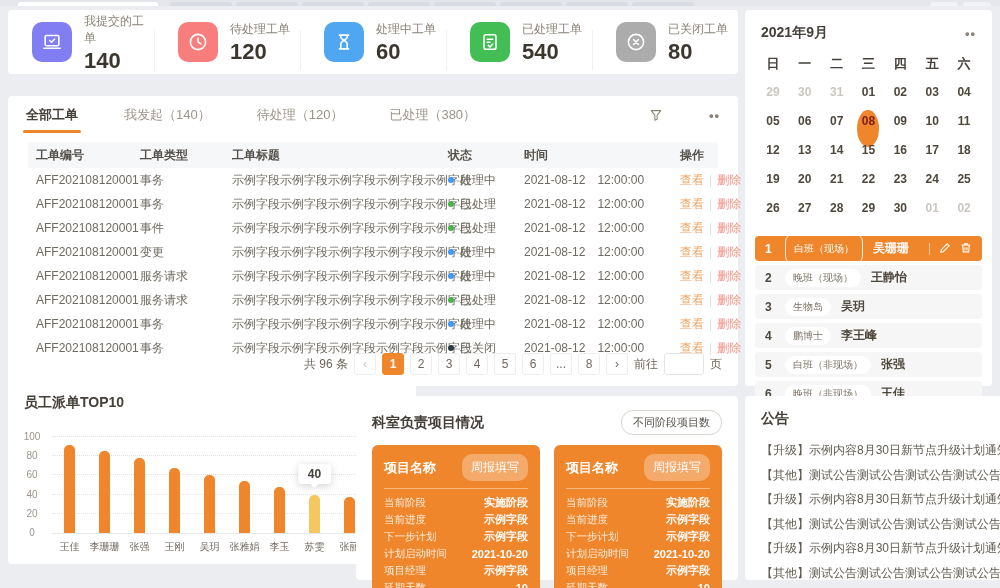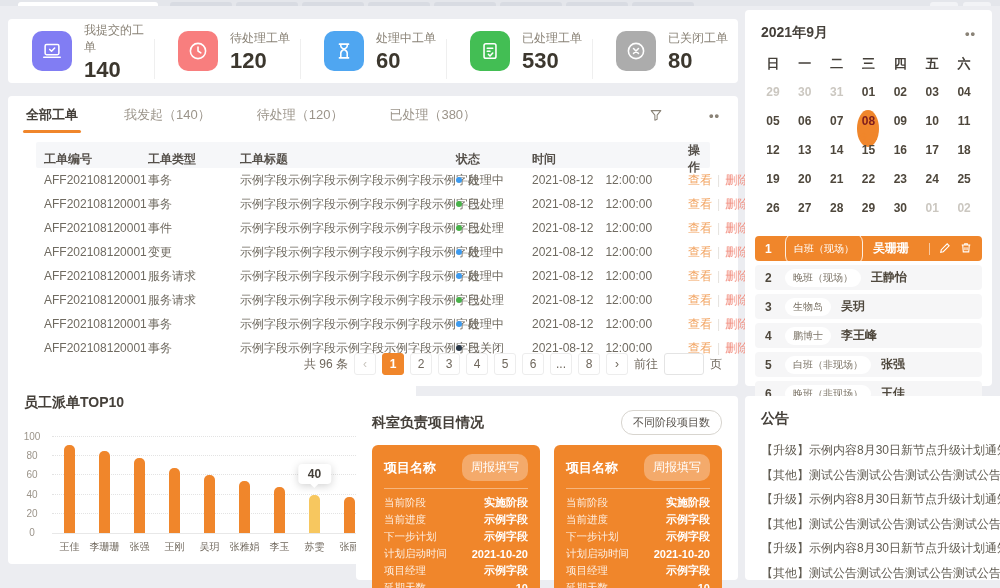--- a/index.html
+++ b/index.html
@@ -3,36 +3,36 @@
 <meta charset="utf-8">
 <style>
   *{box-sizing:border-box;margin:0;padding:0}
   body{width:1000px;height:588px;background:#ECEDF1;font-family:"Liberation Sans",sans-serif;color:#6E675F;position:relative;overflow:hidden}
   .card{position:absolute;background:#fff;border-radius:4px}
   
   #strip{position:absolute;top:0;left:0;width:1000px;height:6px;background:#E4E6EB}
   #strip .t{position:absolute;top:2px;height:4px;border-radius:3px 3px 0 0;background:#D8DBE2}
   #strip .t.active{background:#fff}
   
-  #stats{left:8px;top:19px;width:730px;height:64px;display:flex;align-items:center}
+  #stats{left:8px;top:10px;width:730px;height:64px;display:flex;align-items:center}
   .stat{flex:1;display:flex;align-items:center;gap:12px;padding-left:24px;position:relative;height:100%}
   .stat+.stat::before{content:"";position:absolute;left:0;top:20px;height:40px;width:1px;background:#EFEFEF}
   .ic{width:40px;height:40px;border-radius:10px;display:flex;align-items:center;justify-content:center;flex:none}
   .stat .lbl{font-size:12px;color:#8A8377;margin-bottom:3px}
   .stat .num{font-size:22px;font-weight:bold;color:#3C372E;line-height:1}
   
   #table-card{left:8px;top:96px;width:730px;height:290px}
   .tabs{display:flex;align-items:center;height:38px;padding:4px 18px;gap:46px}
   .tab{font-size:13px;color:#9B948A;cursor:pointer;white-space:nowrap}
   .tab.active{color:#45403A;font-weight:bold;position:relative}
   .tab.active::after{content:"";position:absolute;left:-3px;right:-3px;bottom:-9px;height:3px;background:#F0862B;border-radius:2px}
   .sp{flex:1}
   .icon-btn{display:flex;align-items:center;color:#8A8377}
   .more{color:#8A8377;font-size:13px;font-weight:bold;letter-spacing:1px;cursor:pointer}
-  .tbl{margin:8px 28px 0}
+  .tbl{margin:8px 20px 0}
   .thead,.trow{display:grid;grid-template-columns:112px 92px 216px 76px 156px 1fr;align-items:center}
   .thead{background:#F6F7F9;height:26px;border-radius:2px;font-size:12px;color:#55504A;font-weight:bold}
   .thead>div:first-child,.trow>div:first-child{padding-left:8px}
   .trow{height:24px;font-size:12px;color:#6F6A60;white-space:nowrap}
   .dot{display:inline-block;width:6px;height:6px;border-radius:50%;margin-right:6px;vertical-align:1px}
   .tm span+span{margin-left:12px}
   .op{cursor:pointer}
   .op-view{color:#F2A360}
   .op-del{color:#F28F80}
   .op-sep{color:#E6E3DE;margin:0 5px}
@@ -146,21 +146,21 @@
     </div>
     <div class="stat">
       <div class="ic" style="background: rgb(67, 190, 84);">
         <svg width="22" height="22" viewBox="0 0 24 24" fill="none" stroke="#fff" stroke-width="1.7" stroke-linecap="round" stroke-linejoin="round">
           <rect x="5.5" y="4" width="13" height="16" rx="2"></rect>
           <path d="M9 9h6M9 12.2h3M10.2 15.6l1.8 1.8 3-3.2"></path>
         </svg>
       </div>
       <div>
         <div class="lbl">已处理工单</div>
-        <div class="num">530</div>
+        <div class="num">540</div>
       </div>
     </div>
     <div class="stat">
       <div class="ic" style="background: rgb(172, 172, 172);">
         <svg width="22" height="22" viewBox="0 0 24 24" fill="none" stroke="#fff" stroke-width="1.7" stroke-linecap="round" stroke-linejoin="round">
           <circle cx="12" cy="12" r="8.3"></circle>
           <path d="M9.3 9.3l5.4 5.4M14.7 9.3l-5.4 5.4"></path>
         </svg>
       </div>
       <div>

